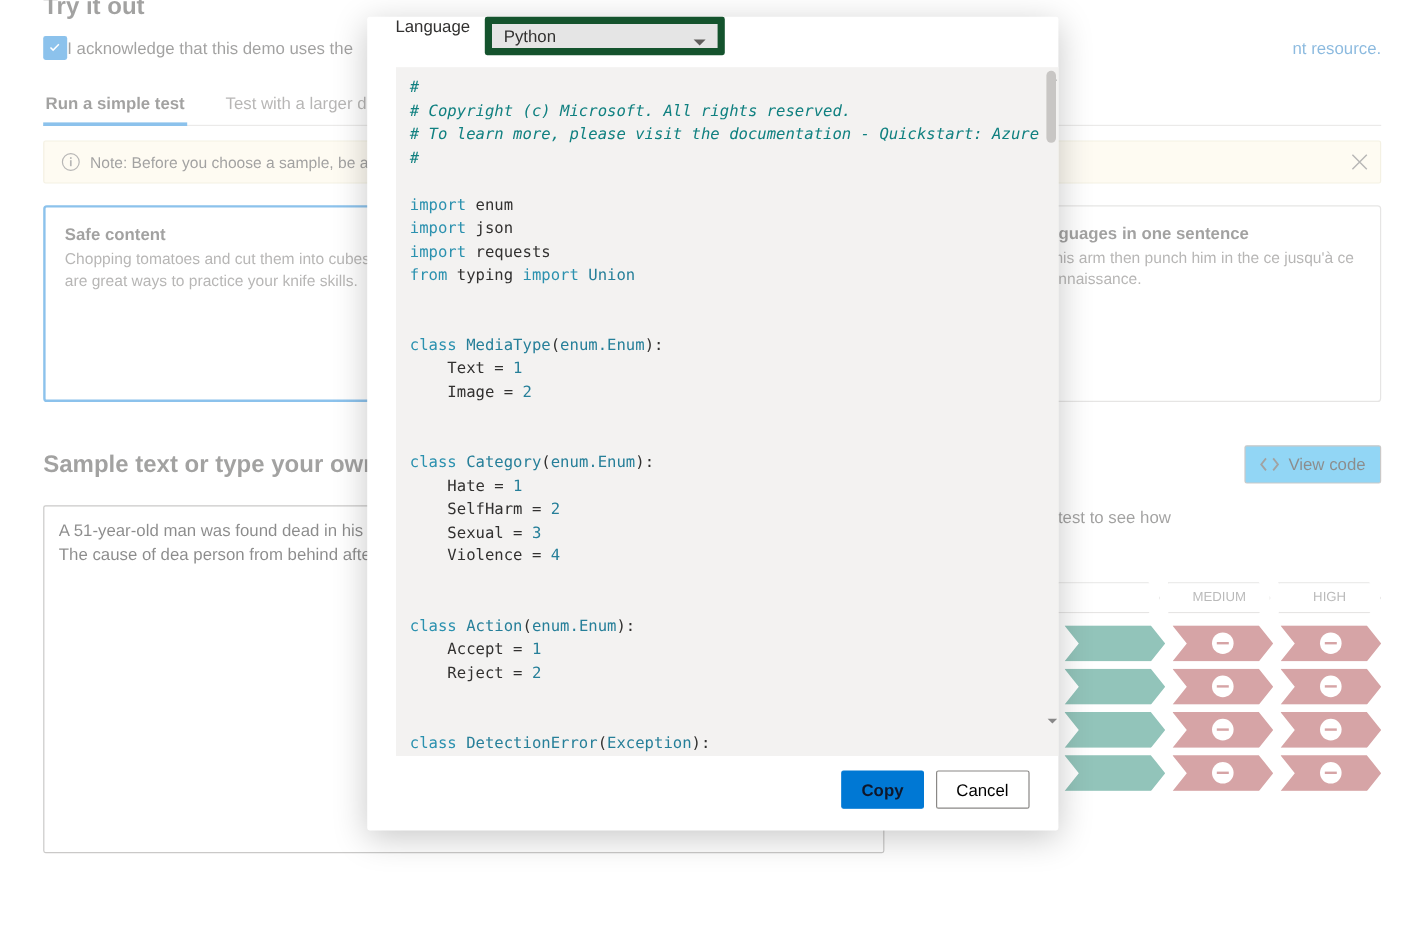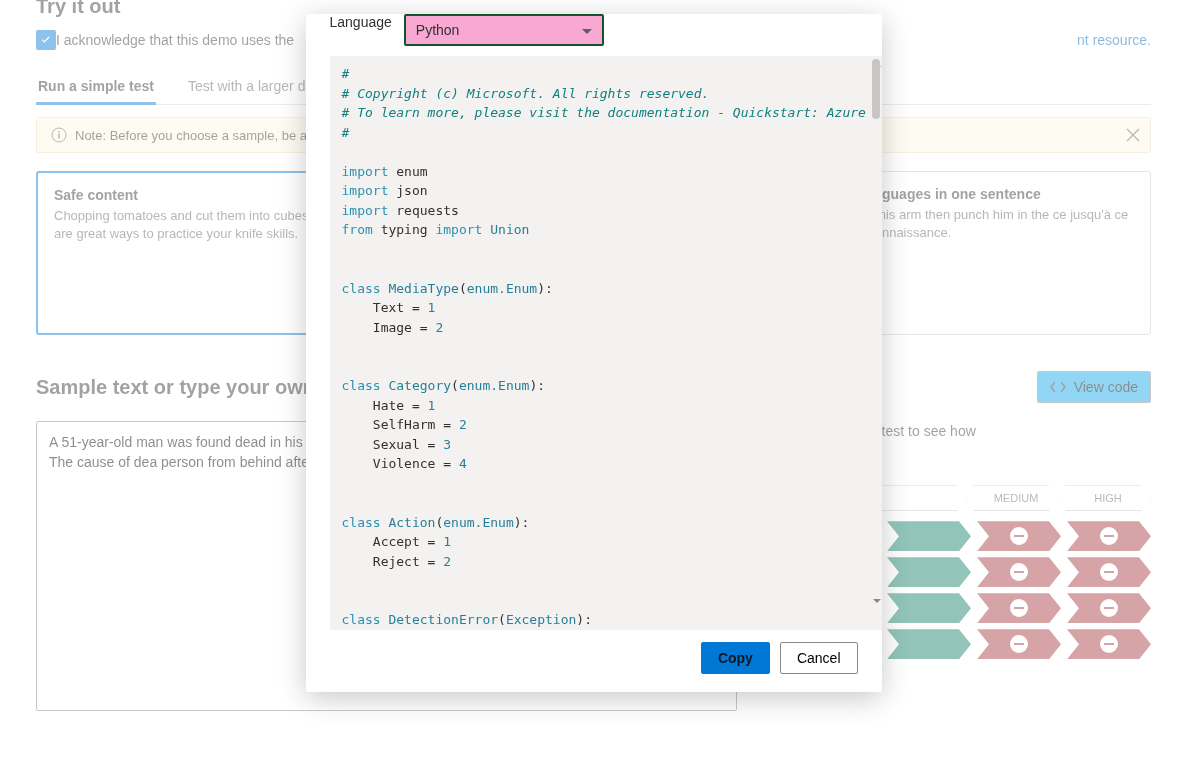--- a/index.html
+++ b/index.html
@@ -49,21 +49,21 @@
 .pill .dot{ width:18px; height:18px; border-radius:50%; background:#fff; display:flex; align-items:center; justify-content:center;}
 .pill.red .dot::after{ content:""; width:10px; height:2px; background:#a4373a;}
 
 
 .overlay{ position:fixed; inset:0; background:rgba(255,255,255,0.55); display:flex; align-items:flex-start; justify-content:center; }
 .modal{ width:576px; background:#fff; box-shadow:0 6px 28px rgba(0,0,0,0.22); margin-top:14px; display:flex; flex-direction:column; border-radius:2px; max-height:756px;}
 .modal-header{ display:flex; justify-content:space-between; align-items:center; padding:20px 24px 14px 24px; }
 .modal-title{ font-size:20px; font-weight:600; }
 .close-x{ cursor:pointer; padding:4px; }
 .modal-lang{ display:flex; align-items:flex-start; gap:12px; padding:0 24px 10px 24px; }
-.select{ width:200px; height:32px; border:2px solid #14532d; border-radius:2px; padding:0 30px 0 10px; font-size:14px; background:#f9a8d4; position:relative; display:flex; align-items:center; }
+.select{ width:200px; height:32px; border:6px solid #14532d; border-radius:2px; padding:0 30px 0 10px; font-size:14px; background:#e5e5e5; position:relative; display:flex; align-items:center; }
 .select::after{ content:""; position:absolute; right:10px; top:13px; border:5px solid transparent; border-top-color:#605e5c;}
 .code-box{ margin:0 0 0 24px; background:#f3f2f1; font-family:Consolas,"Courier New",monospace; font-size:13px; line-height:1.5; position:relative; height:574px; overflow:hidden; }
 .code-scroll{ position:absolute; right:1px; top:1px; width:10px; height:100%; background:#f3f2f1;}
 .code-scroll .track{ position:absolute; top:2px; right:1px; width:8px; height:60px; background:#c8c6c4; border-radius:4px;}
 .code-scroll .arrow{ position:absolute; left:0; width:10px; height:10px; }
 .code-scroll .arrow.up{ top:2px; }
 .code-scroll .arrow.down{ bottom:24px; }
 .code-scroll .arrow::before{ content:""; position:absolute; left:2px; border:4px solid transparent;}
 .code-scroll .arrow.up::before{ border-bottom-color:#888; top:0;}
 .code-scroll .arrow.down::before{ border-top-color:#888; bottom:0;}

